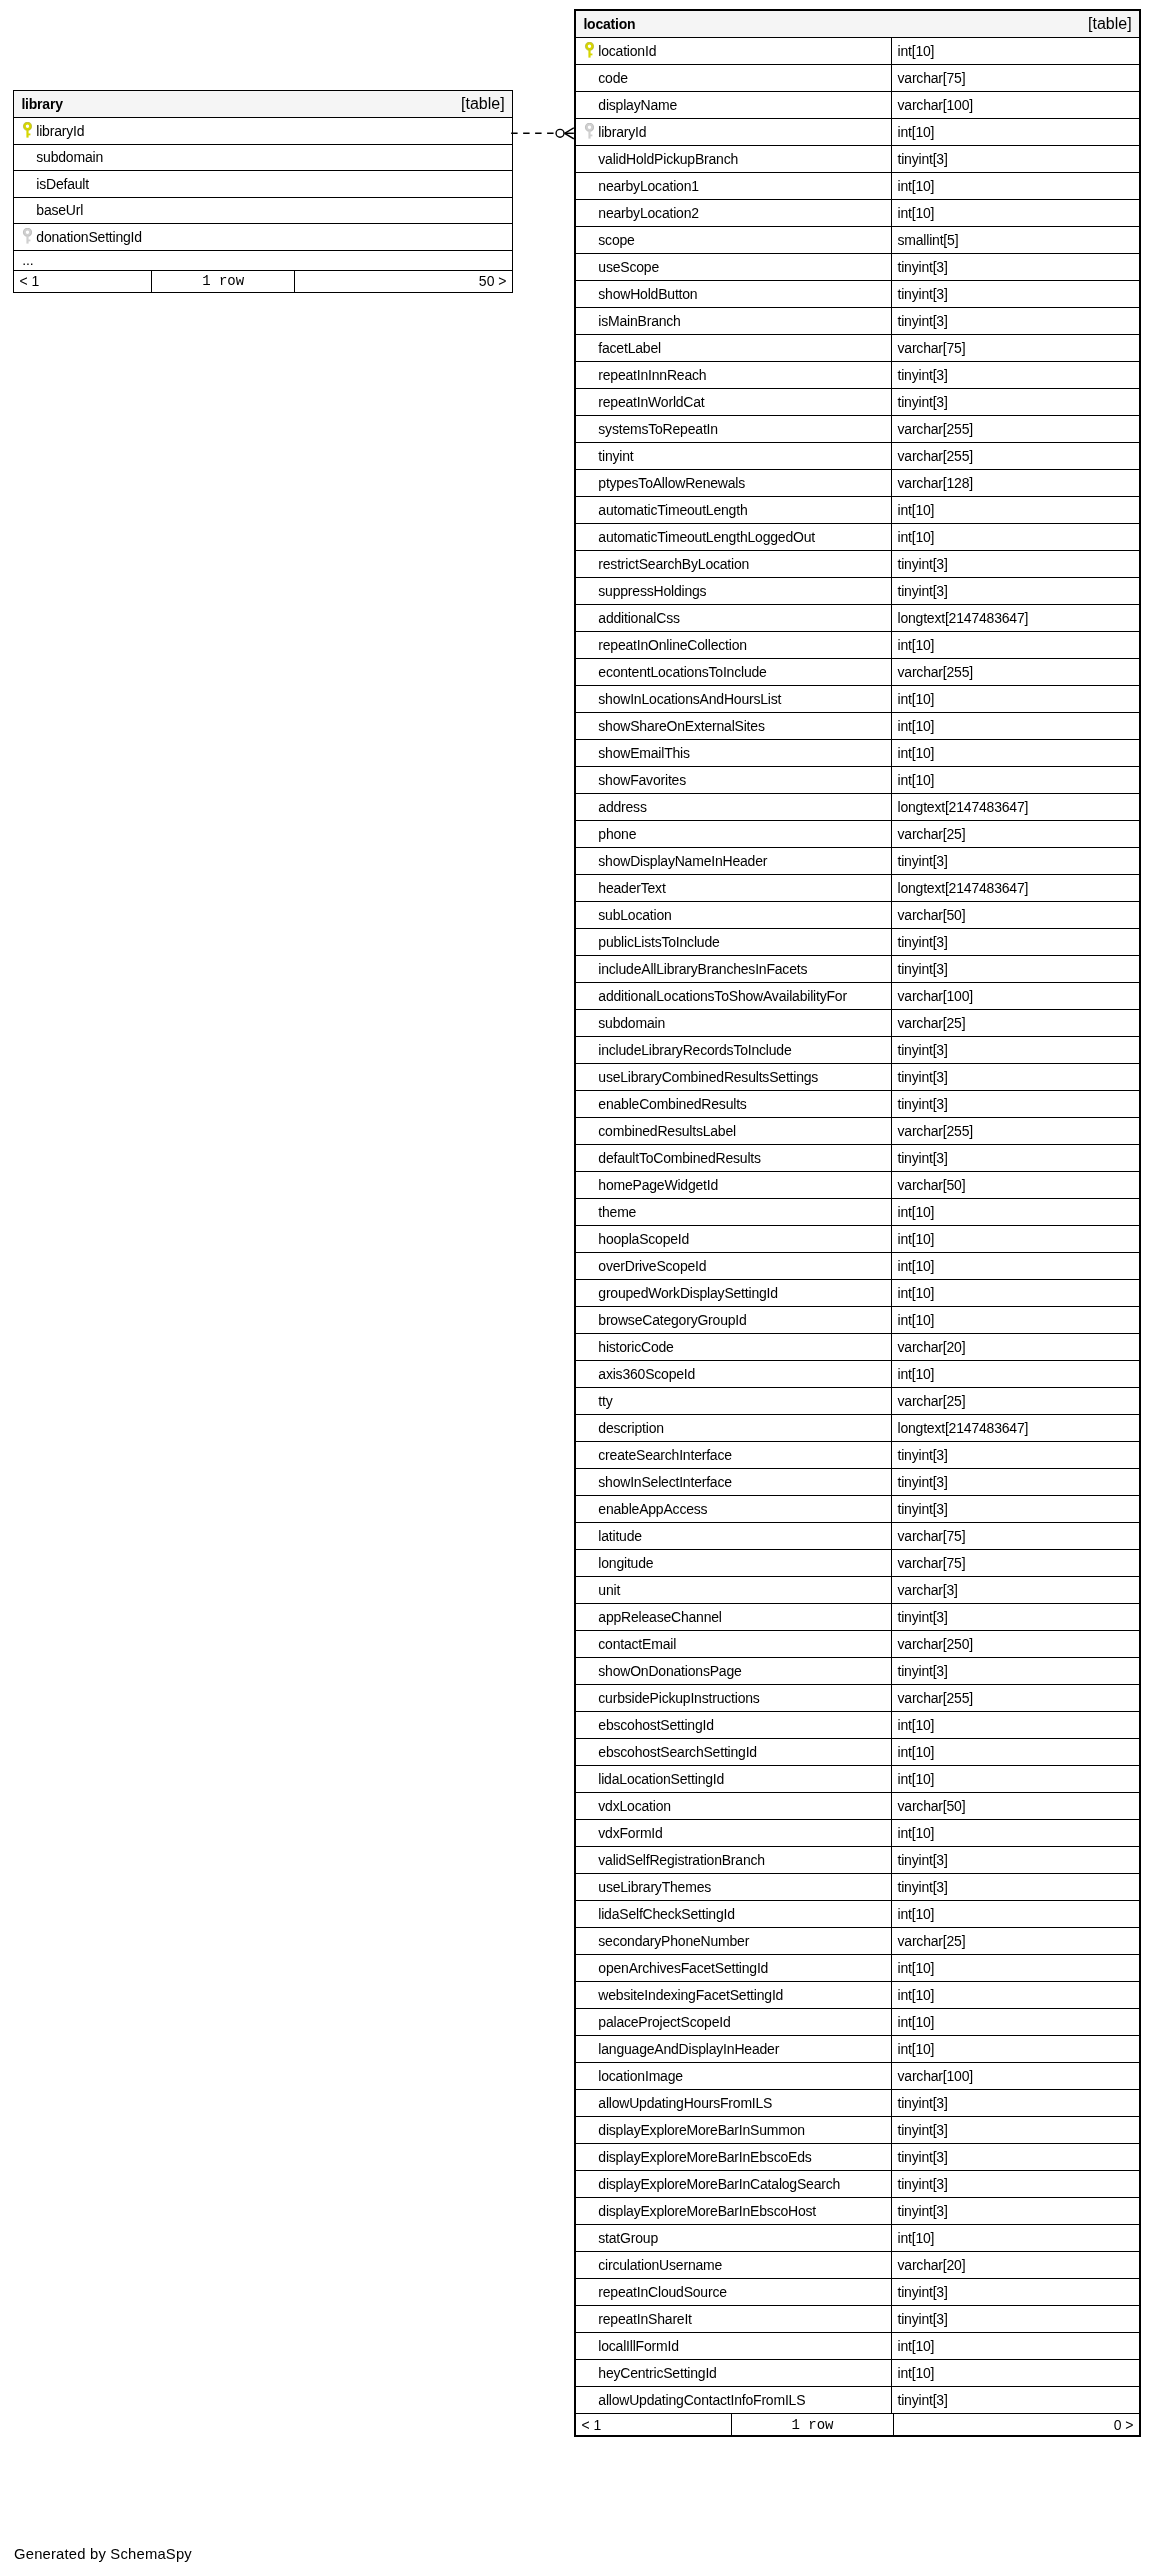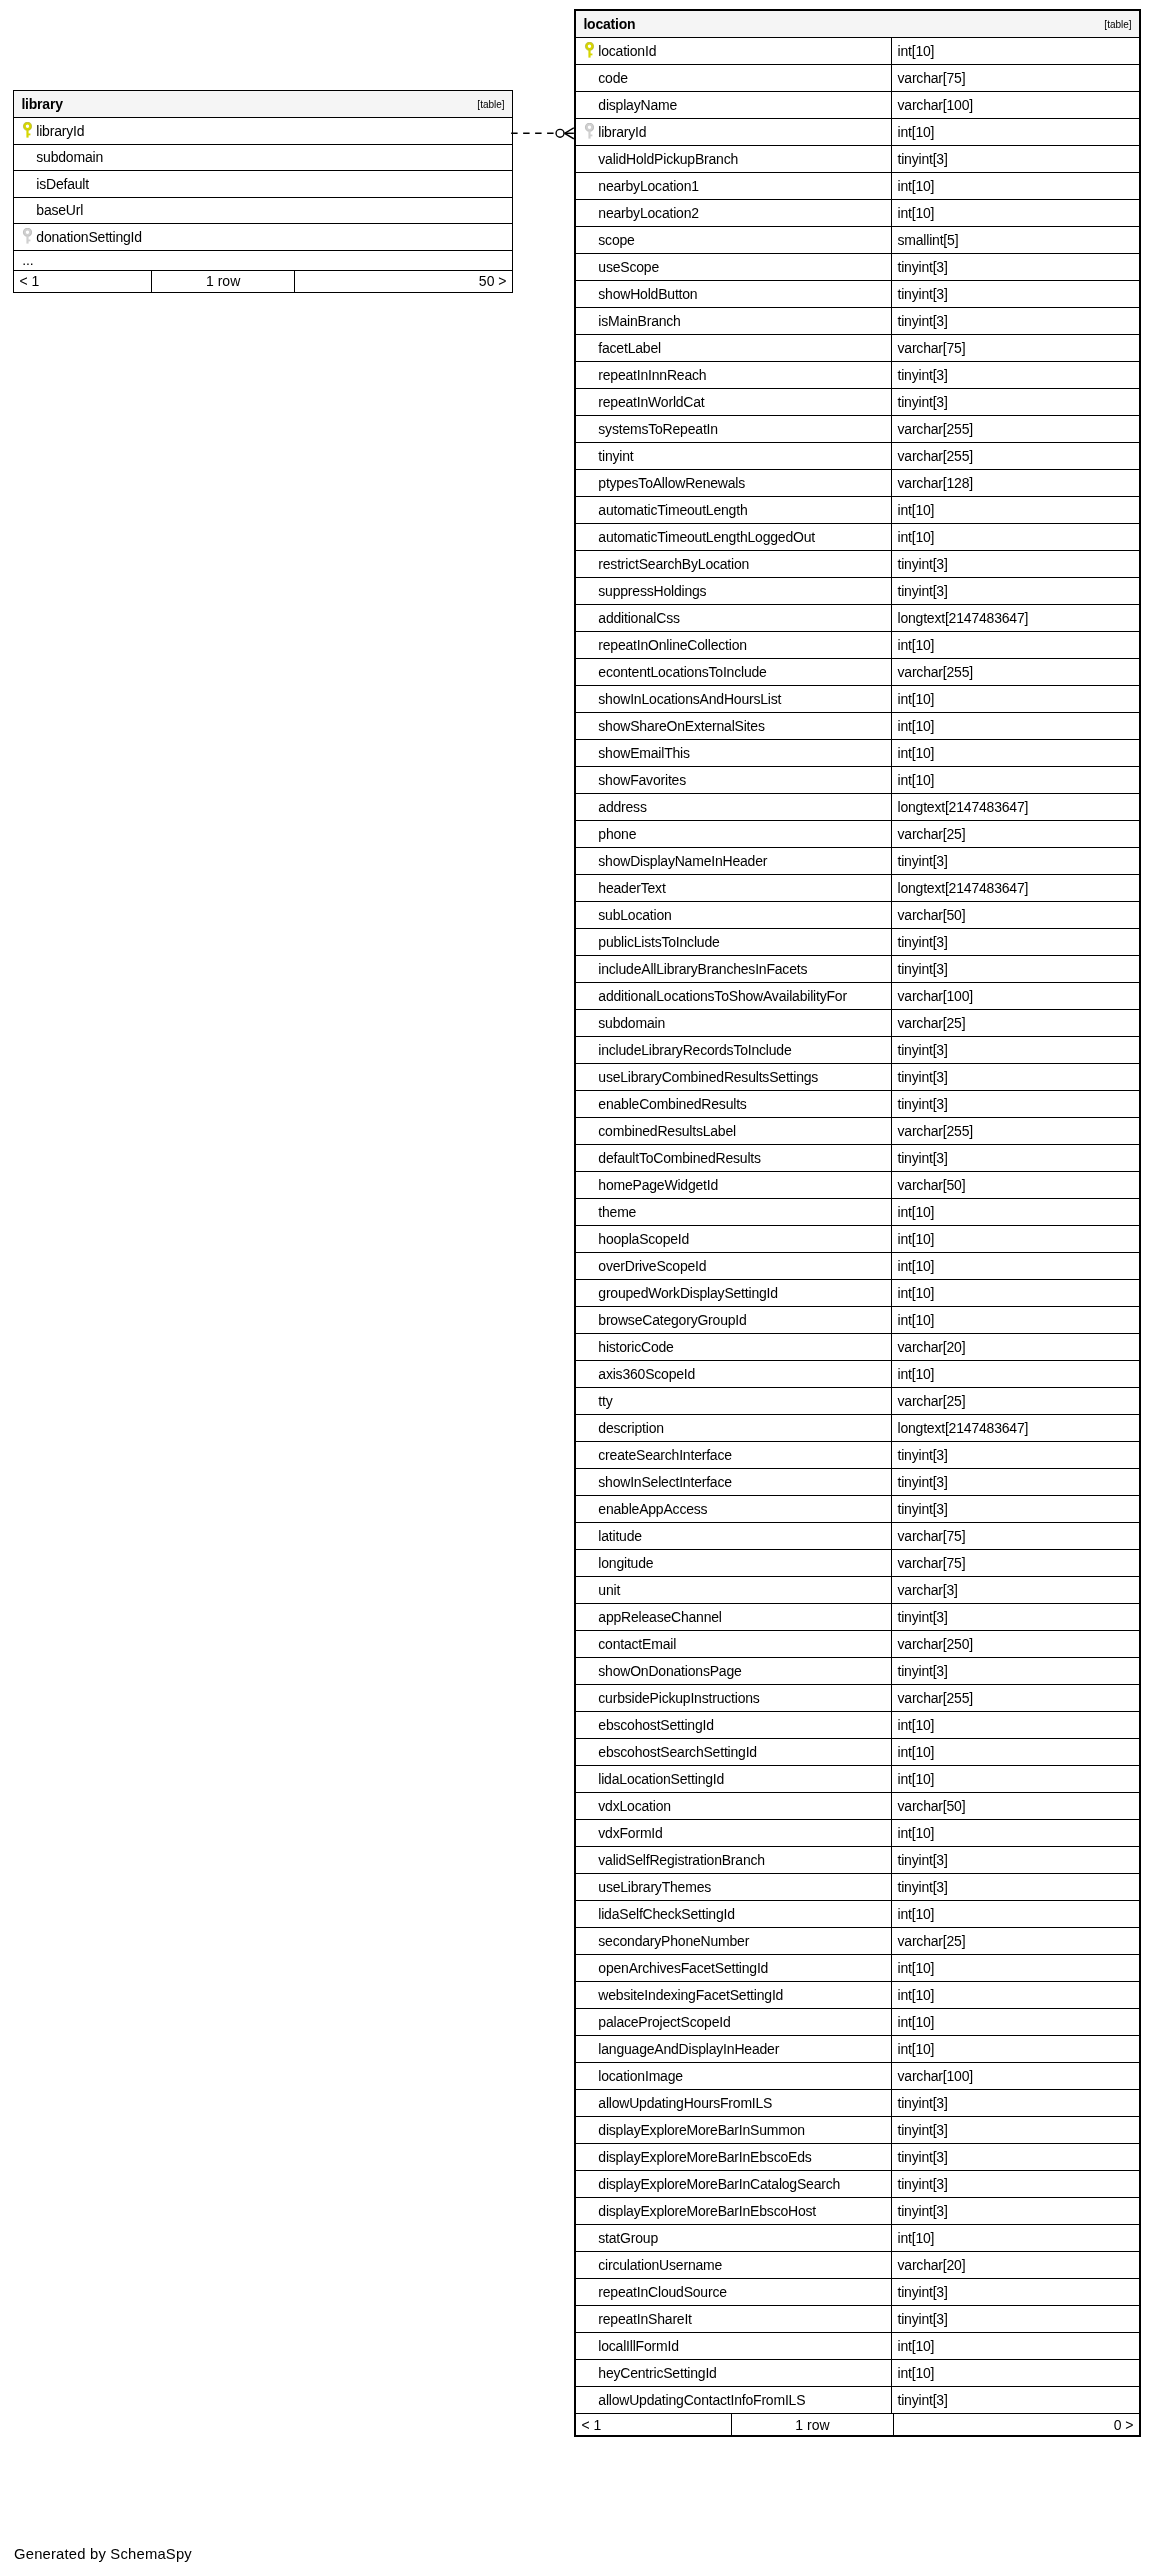--- a/index.html
+++ b/index.html
@@ -18,21 +18,21 @@
   #table-library{left:13px;top:90px;width:500px;}
   #table-location{left:574px;top:9.2px;width:567px;border-width:2.8px;}
 
   .tbl-header{
     background:#f5f5f5;
     display:flex;justify-content:space-between;align-items:center;
     height:26px;padding:0 7.4px;
     border-bottom:1.8px solid #000;
   }
   .tbl-title{font-weight:bold;font-size:14px;letter-spacing:-0.2px;}
-  .tbl-badge{font-size:10px;}
+  .tbl-badge{font-size:16px;}
 
   .rows{display:block;}
   .row{
     display:flex;align-items:stretch;
     border-top:0.9px solid #000;
     background:#fff;
   }
   .row:first-child{border-top:none;}
   #table-location .row{height:26px;}
   #table-library .row{height:25.5px;}
@@ -60,21 +60,21 @@
     overflow:hidden;white-space:nowrap;
   }
 
   .tbl-footer{
     display:flex;align-items:stretch;
     border-top:1.8px solid #000;
     height:21px;font-size:14px;
   }
   .fcell{display:flex;align-items:center;box-sizing:border-box;padding:0 5.5px;}
   .fcell.left{width:27.5%;}
-  .fcell.center{width:29%;justify-content:center;border-left:0.9px solid #000;border-right:0.9px solid #000;}
+  .fcell.center{width:29%;justify-content:center;border-left:0.9px solid #000;border-right:0.9px solid #000;font-family:Liberation Mono, monospace;}
   .fcell.right{flex:1;justify-content:flex-end;}
 
   #relationship-connector{position:absolute;left:511px;top:125px;width:63px;height:16.6px;}
   #generated-by{
     position:absolute;left:14px;top:2546px;
     font-size:14.8px;letter-spacing:0.2px;
   }
 </style>
 </head>
 <body>

